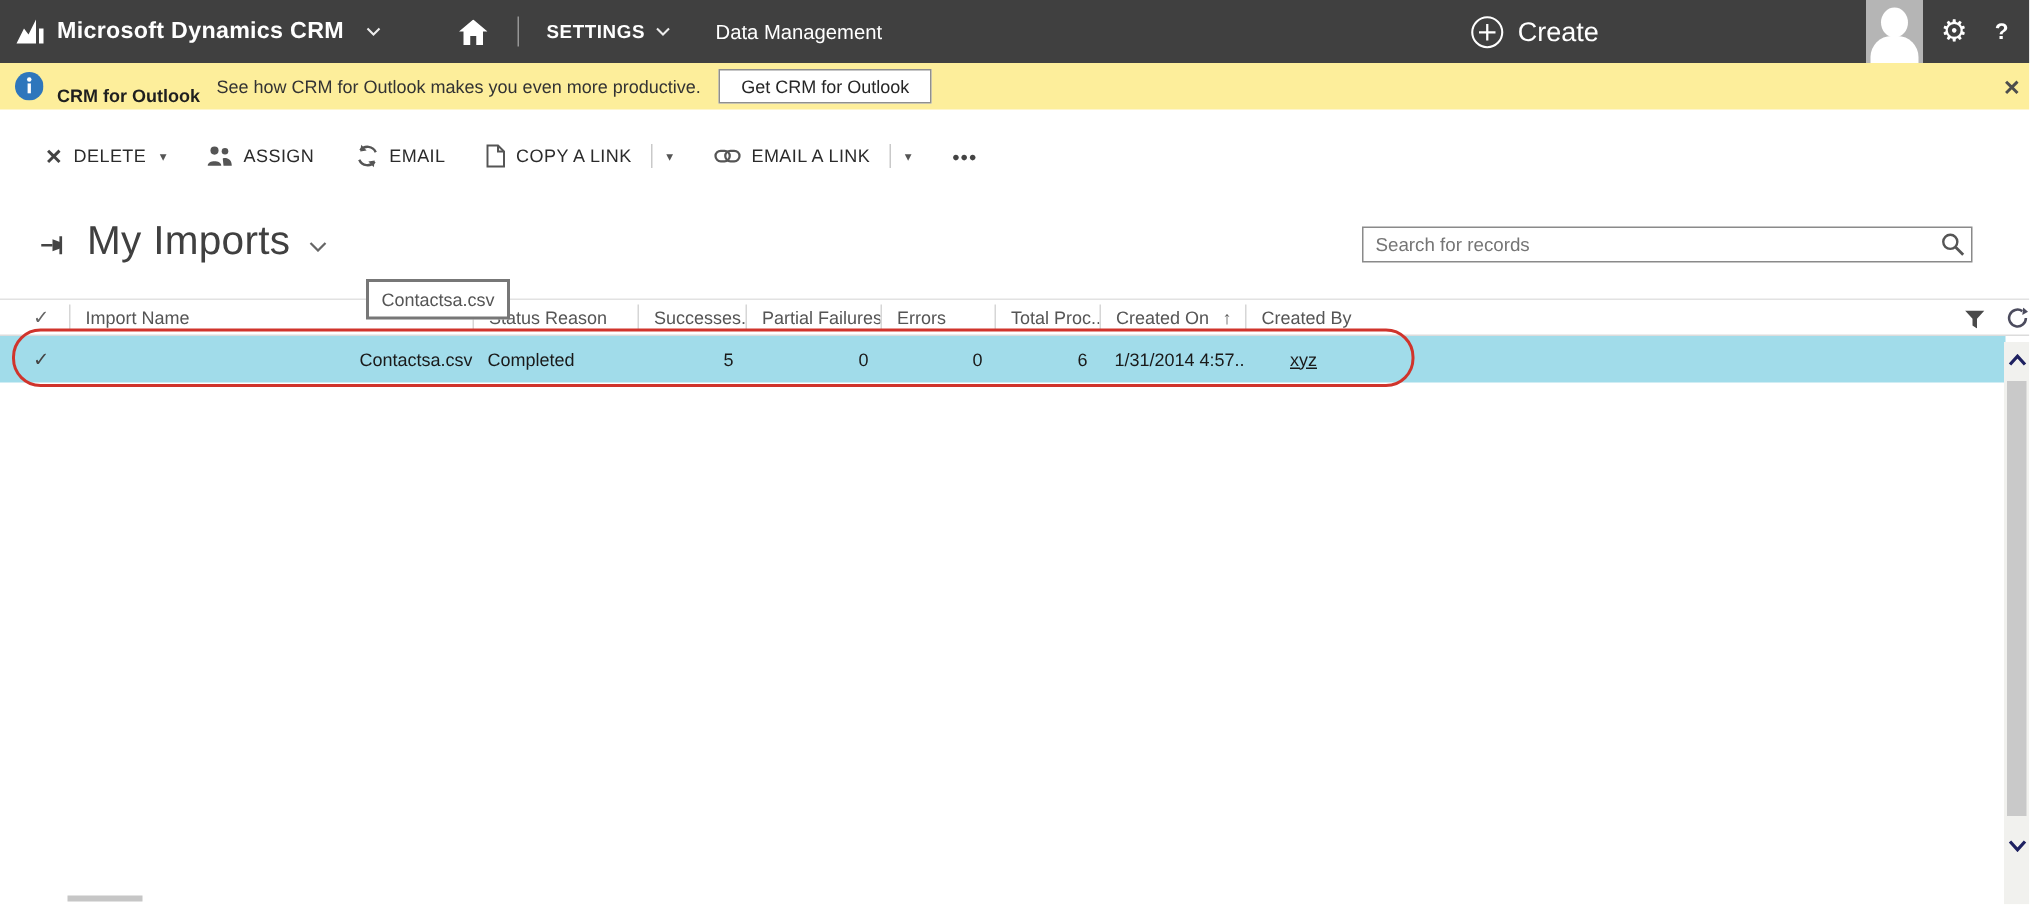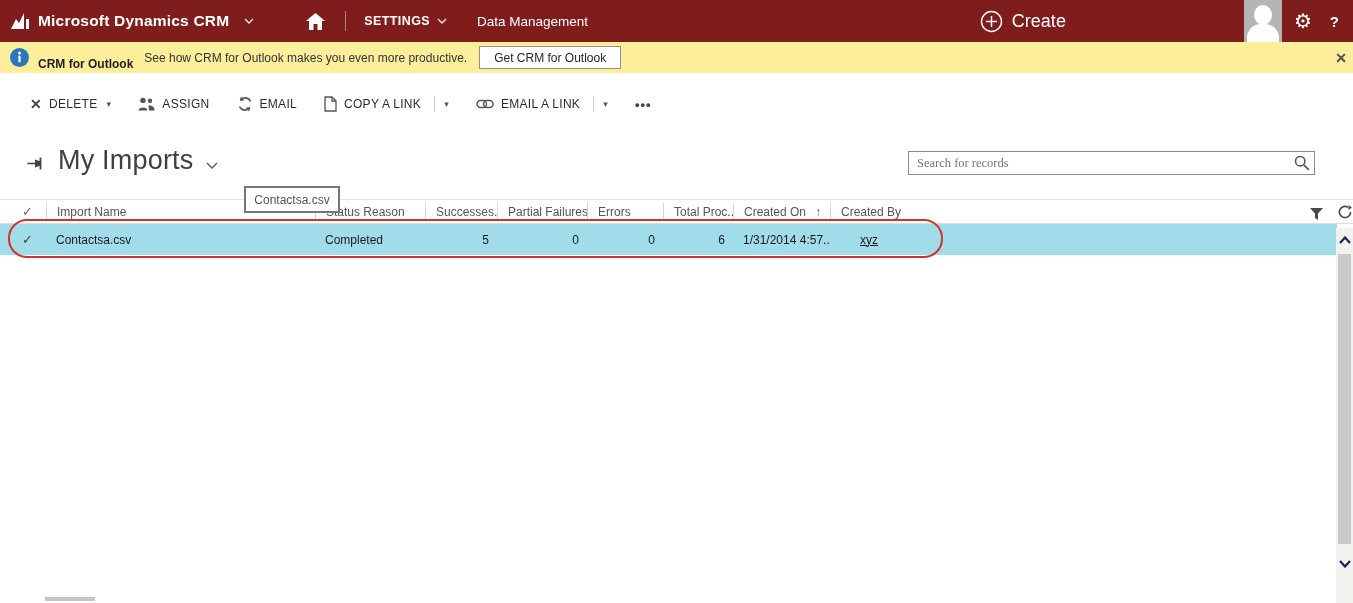--- a/index.html
+++ b/index.html
@@ -1,20 +1,20 @@
 <!DOCTYPE html>
 <html><head>
 <meta charset="utf-8">
 <style>
   * { margin:0; padding:0; box-sizing:border-box; }
   body { font-family:"Liberation Sans", sans-serif; background:#fff; }
   #screen { position:relative; width:1353px; height:603px; background:#fff; overflow:hidden; }
 
   
-  .topnav { position:absolute; left:0; top:0; width:1353px; height:42px; background:#7f1d1d;
+  .topnav { position:absolute; left:0; top:0; width:1353px; height:42px; background:#404040;
             display:flex; align-items:center; color:#fff; padding-left:10px; }
   .brand { display:flex; align-items:center; gap:8px; cursor:pointer; }
   .brand-title { font-size:15.5px; font-weight:bold; letter-spacing:.2px; }
   .nav-chev { display:inline-flex; margin-left:7px; opacity:.9; }
   .home-btn { display:inline-flex; margin-left:52px; cursor:pointer; }
   .nav-divider { width:1px; height:20px; background:rgba(255,255,255,.45); margin:0 18px 0 20px; }
   .settings-item { display:flex; align-items:center; font-size:12.5px; font-weight:bold;
                    letter-spacing:.4px; cursor:pointer; }
   .breadcrumb-item { margin-left:30px; font-size:13.5px; cursor:pointer; }
   .spacer { flex:1; }
@@ -47,32 +47,32 @@
   .more-cmd { font-size:13px; font-weight:bold; color:#444; letter-spacing:1px; cursor:pointer; }
 
   
   .title-row { position:absolute; left:0; top:143px; width:1353px; height:44px; }
   .pin-wrap { position:absolute; left:27px; top:13px; cursor:pointer; }
   .view-title { position:absolute; left:58px; top:2px; display:flex; align-items:center; gap:12px; cursor:pointer; }
   .view-title .txt { font-size:27px; color:#404040; font-weight:400; letter-spacing:.2px; }
   .view-title .chev { color:#666; margin-top:6px; }
   .searchbox { position:absolute; left:908px; top:8px; width:407px; height:24px; }
   .searchbox input { width:100%; height:100%; border:1px solid #8a8a8a; padding:0 28px 0 8px;
-                     font-size:12.5px; color:#444; font-family:Liberation Serif, serif; outline:none; }
+                     font-size:12.5px; color:#444; font-family:Liberation Sans, sans-serif; outline:none; }
   .search-glass { position:absolute; right:5px; top:4px; cursor:pointer; }
 
   
   .grid-header { position:absolute; left:0; top:199px; width:1353px; height:25px;
                  border-top:1px solid #e2e2e2; border-bottom:1px solid #dcdcdc;
                  display:flex; align-items:center; padding-left:22px; }
   .th { display:flex; align-items:center; height:17px; font-size:12px; color:#555;
         padding-left:10px; border-left:1px solid #d6d6d6; cursor:pointer; white-space:nowrap; overflow:hidden; }
   .th.first { border-left:none; padding-left:0; }
   .w-check { width:24px; flex:none; }
-  .w-import { width:269px; flex:none; }
+  .w-import { width:269px; flex:none;text-align:right; }
   .w-status { width:110px; flex:none; }
   .w-succ { width:72px; flex:none; }
   .w-partial { width:90px; flex:none; }
   .w-err { width:76px; flex:none; }
   .w-total { width:70px; flex:none; }
   .w-createdon { width:97px; flex:none; }
   .w-createdby { width:90px; flex:none; }
   .check-glyph { font-size:13px; color:#666; }
   .sort-arrow { margin-left:9px; font-size:12px; color:#555; }
   .hdr-filter { position:absolute; left:1310px; top:6px; cursor:pointer; }

